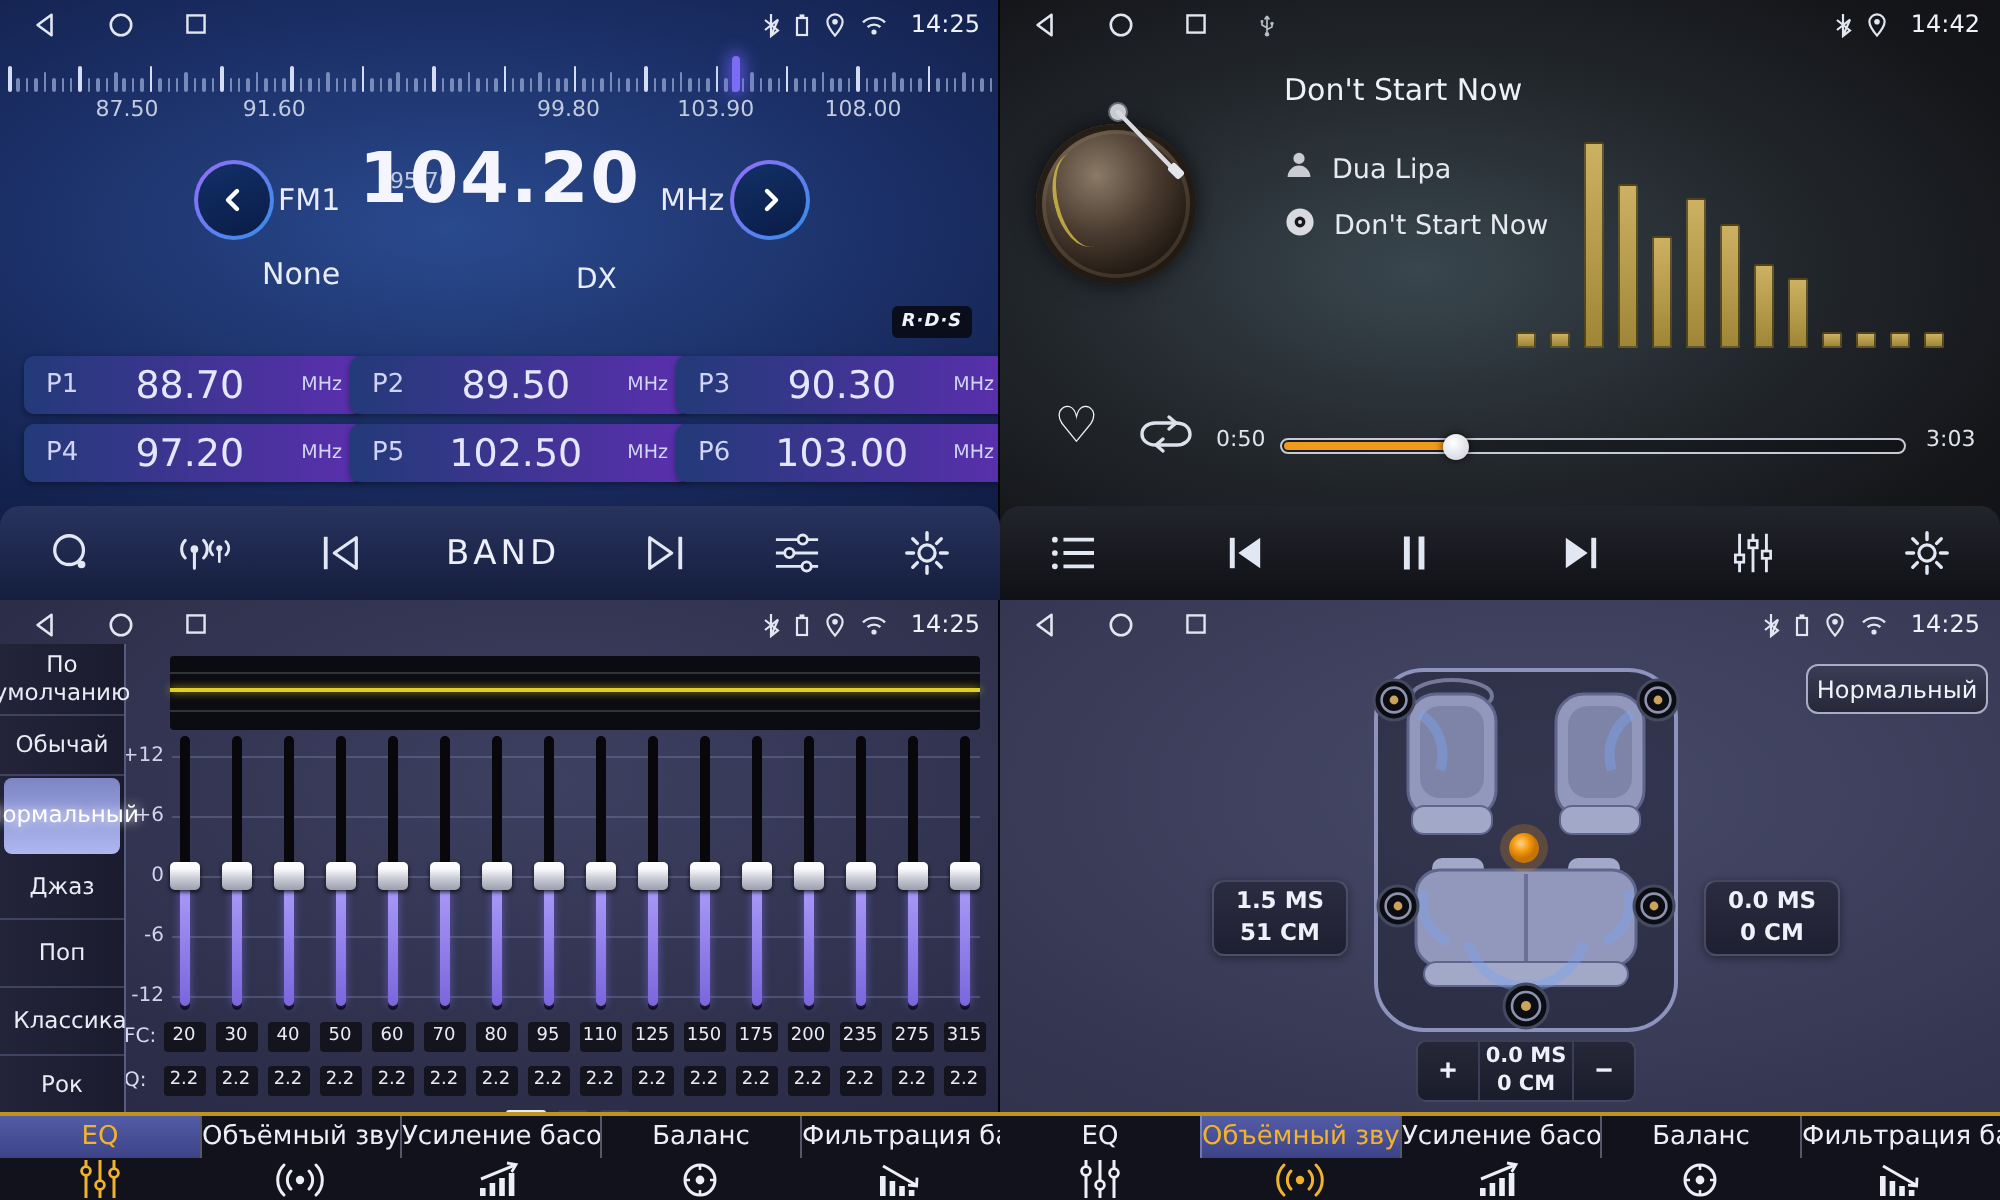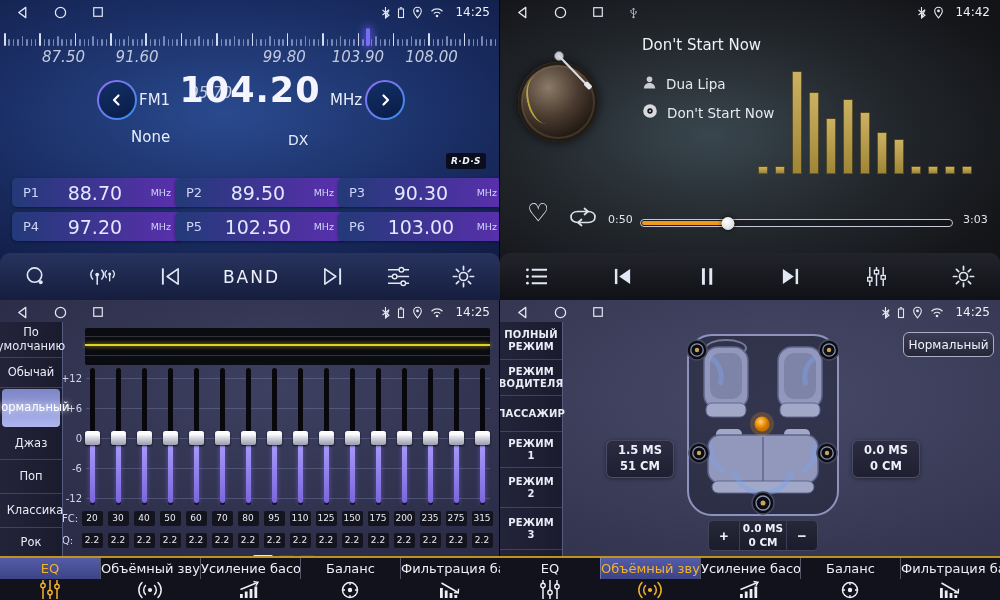--- a/index.html
+++ b/index.html
@@ -15,21 +15,21 @@
   .sbar .nav{display:flex;gap:25px;margin-left:16px;align-items:center;}
   .sbar .right{margin-left:auto;display:flex;gap:7px;align-items:center;margin-right:10px;}
   .sbar .time{font-size:12px;margin-left:4px;color:#eef1f8;}
   .sbar svg{display:block;}
 
   
   .ruler{position:absolute;left:0;top:26px;width:500px;height:20px;}
   .tick{position:absolute;bottom:0;width:1.5px;background:#8fa0cc;border-radius:1px;opacity:.8;}
   .tick.t2{background:#d4ddf2;opacity:1;}
   .tick.hl{width:4px;background:#7b6cf6;box-shadow:0 0 8px 2px rgba(108,96,248,.7);border-radius:2px;opacity:1;}
-  .rlabels span{position:absolute;top:48px;transform:translateX(-50%);font-size:15px;color:#c2cade;font-style:italic;}
+  .rlabels span{position:absolute;top:48px;transform:translateX(-50%);font-size:11px;color:#c2cade;}
 
   
   .cbtn{position:absolute;width:40px;height:40px;border-radius:50%;border:2.5px solid transparent;
     background:linear-gradient(160deg,#123066,#0a1c48) padding-box, linear-gradient(135deg,#9a6cf8,#2f8fe8) border-box;
     display:flex;align-items:center;justify-content:center;color:#fff;box-sizing:border-box;}
   .lblt{position:absolute;font-size:15px;color:#e9ecfb;}
   .bigfreq{position:absolute;left:170px;top:70px;width:160px;text-align:center;font-size:35px;font-weight:bold;color:#f4f5ff;letter-spacing:1px;}
   .rds{position:absolute;left:446px;top:153px;width:40px;height:16px;background:#0a0d1b;border-radius:3px;color:#f0f2fa;
     font-size:9px;font-style:italic;font-weight:bold;display:flex;align-items:center;justify-content:center;letter-spacing:.5px;}
 
@@ -879,28 +879,20 @@
 
     <div class="cctl">
       <button class="pm">+</button>
       <div class="cv">
         <div>0.0 MS</div>
         <div>0 CM</div>
       </div>
       <button class="pm">−</button>
     </div>
 
-    <div class="side" id="sur-side">
-        <div class="it" style="height: 38px;">ПОЛНЫЙ РЕЖИМ</div>
-        <div class="it" style="height: 36px;">РЕЖИМ ВОДИТЕЛЯ</div>
-        <div class="it" style="height: 36px;">ПАССАЖИР</div>
-        <div class="it" style="height: 36px;">РЕЖИМ 1</div>
-        <div class="it" style="height: 40px;">РЕЖИМ 2</div>
-        <div class="it" style="height: 42px;">РЕЖИМ 3</div>
-      </div>
     <div class="tabbar" id="sur-tabs">
         <div class="tab">
           <div class="tl">EQ</div>
           <div class="ti">
             <svg width="24" height="21" viewBox="0 0 24 21">
               <path d="M5 1 V20 M12 1 V20 M19 1 V20" stroke="currentColor" stroke-width="1.5"></path>
               <circle cx="5" cy="6.5" r="2.2" fill="#12121c" stroke="currentColor" stroke-width="1.4"></circle>
               <circle cx="12" cy="13.5" r="2.2" fill="#12121c" stroke="currentColor" stroke-width="1.4"></circle>
               <circle cx="19" cy="7.5" r="2.2" fill="#12121c" stroke="currentColor" stroke-width="1.4"></circle>
             </svg>

